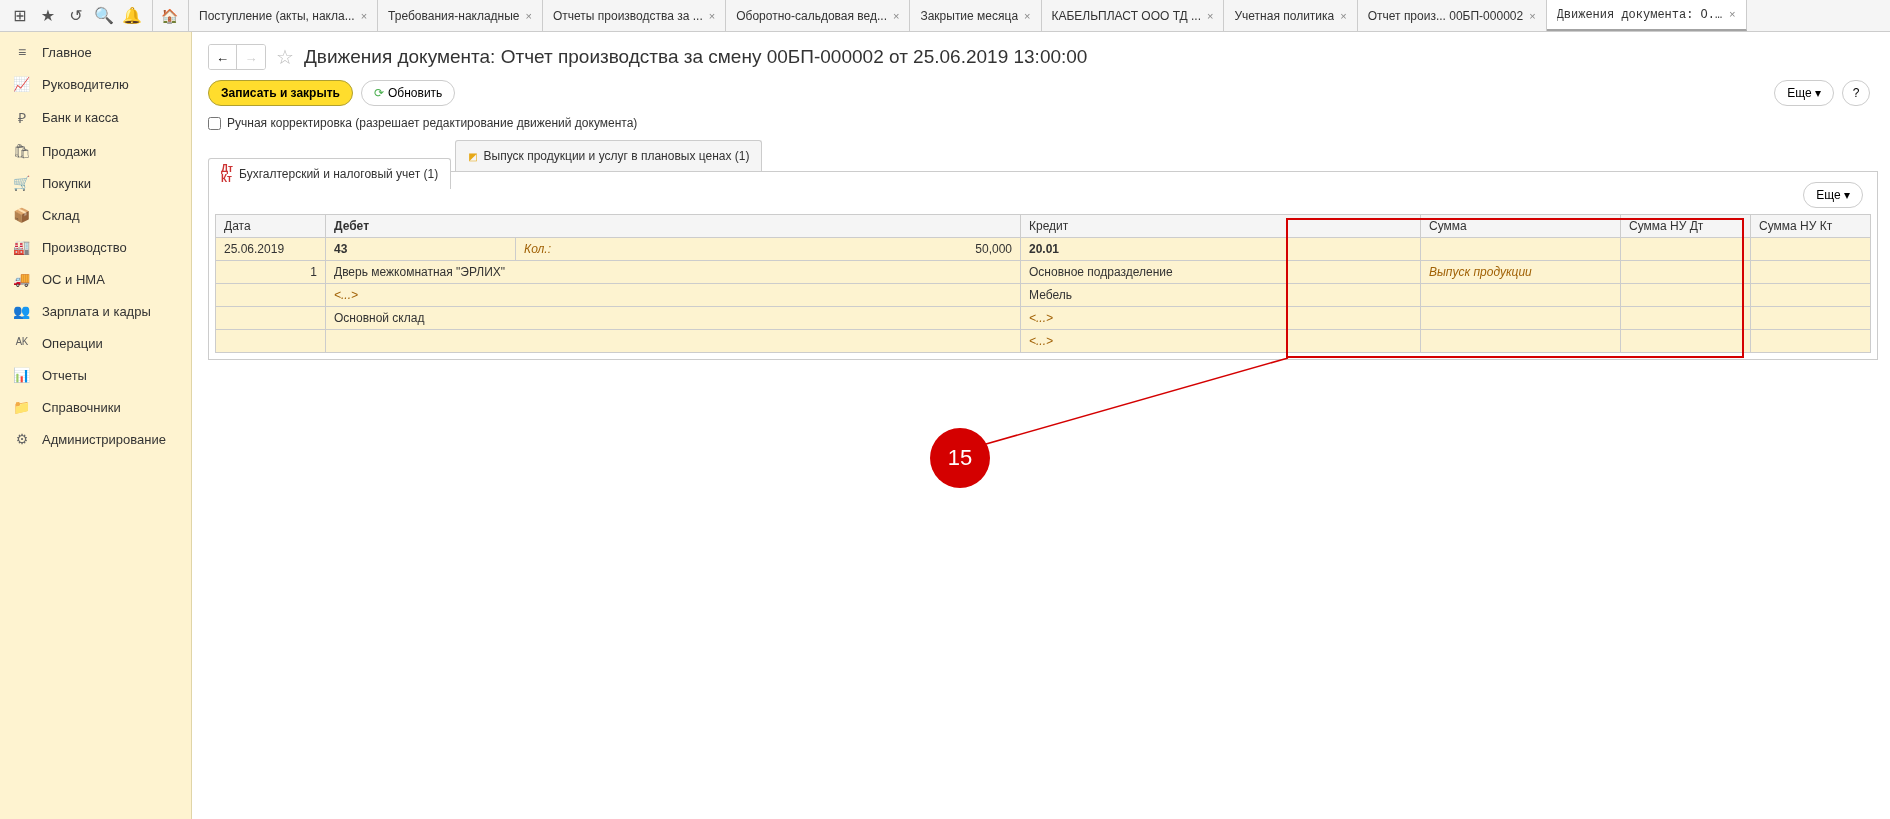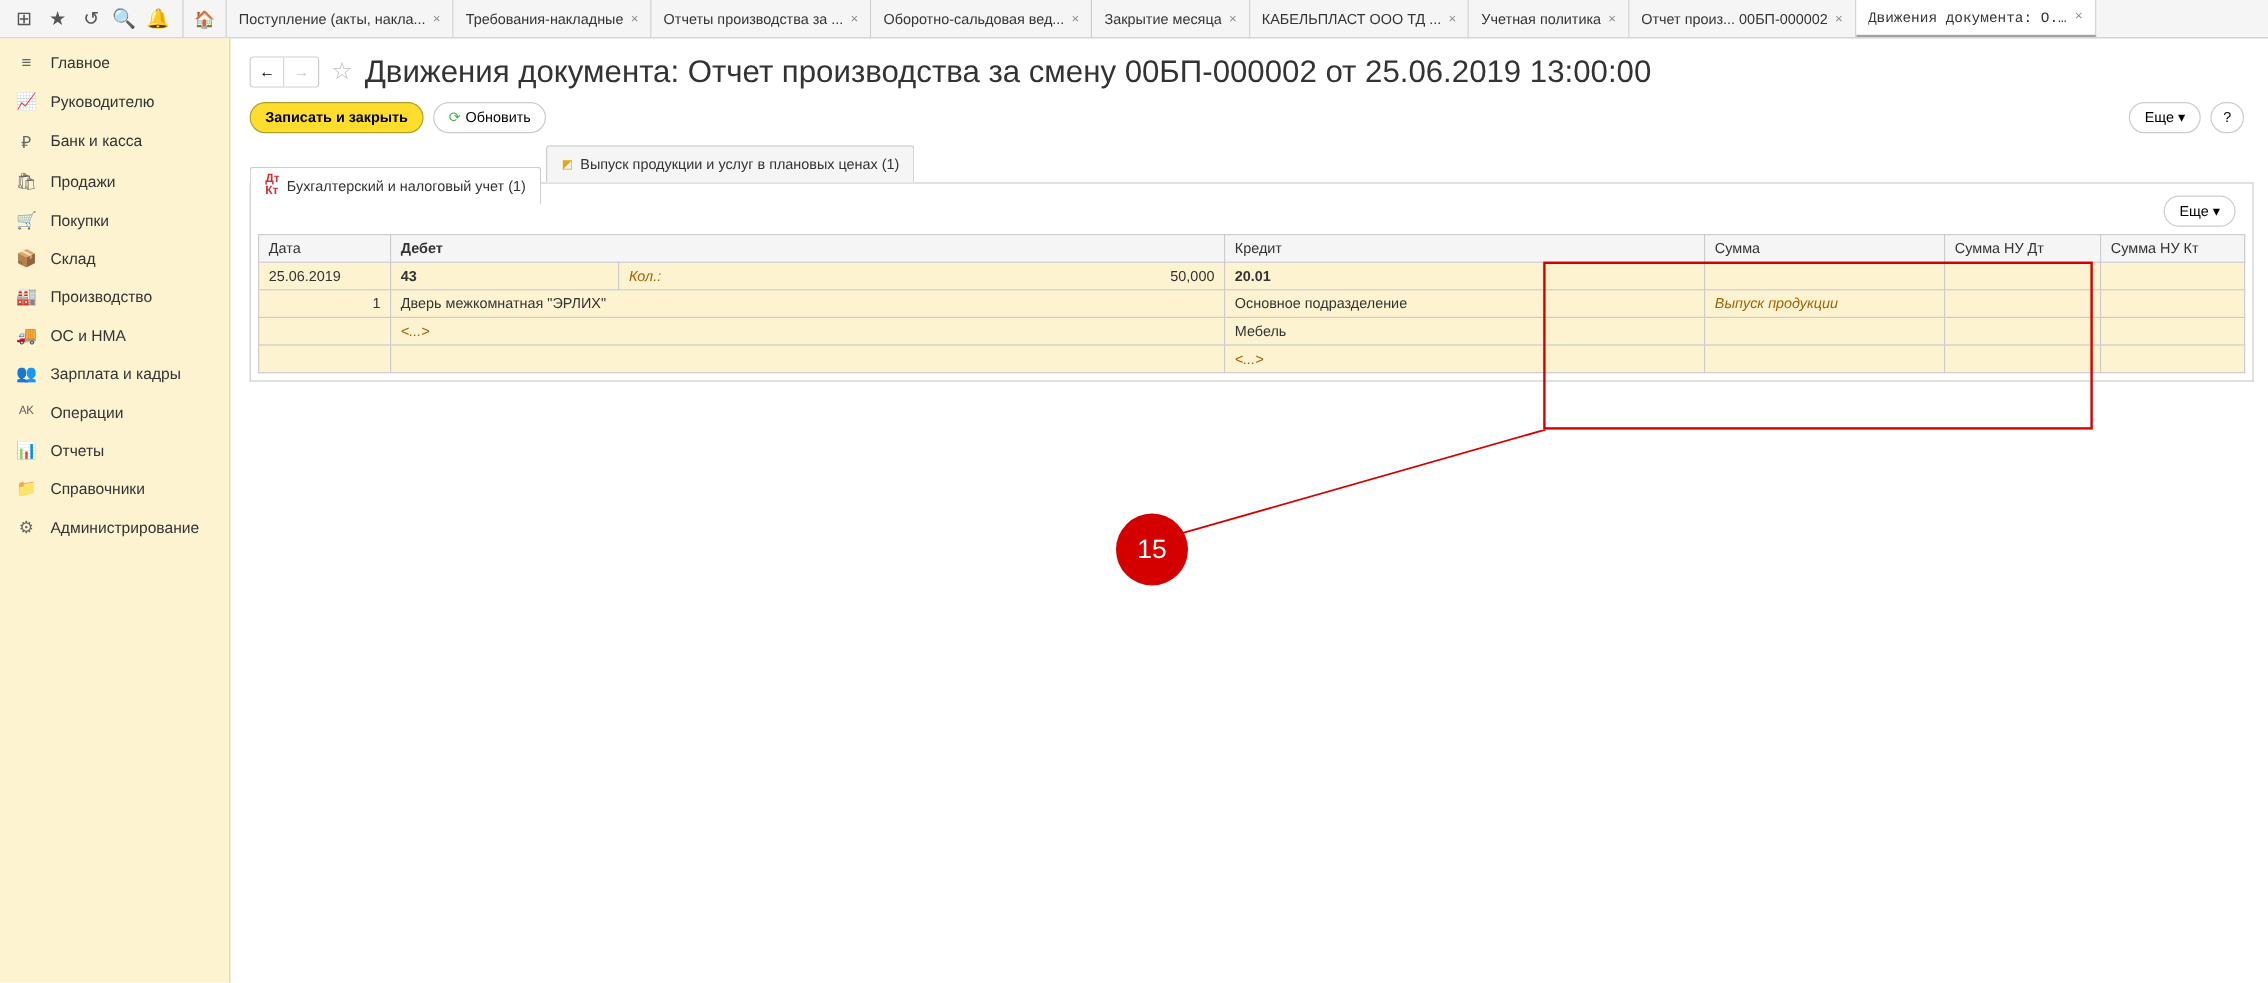--- a/index.html
+++ b/index.html
@@ -105,21 +105,21 @@
 .nav-btns button {
   width: 28px;
   height: 24px;
   border: none;
   background: #fff;
   cursor: pointer;
   font-size: 13px;
 }
 .nav-btns button:first-child { border-right: 1px solid #ccc; }
 .star-icon { color: #bbb; font-size: 20px; margin-right: 10px; cursor: pointer; }
-.page-title { font-size: 26px; font-weight: normal; }
+.page-title { font-size: 19px; font-weight: normal; }
 
 .action-row {
   display: flex;
   align-items: center;
   margin-bottom: 10px;
 }
 .btn {
   height: 26px;
   padding: 0 12px;
   border: 1px solid #b0a030;
@@ -346,20 +346,24 @@
       <span class="page-title">Движения документа: Отчет производства за смену 00БП-000002 от 25.06.2019 13:00:00</span>
     </div>
 
     <div class="action-row">
       <button class="btn btn-primary">Записать и закрыть</button>
       <button class="btn btn-secondary"><span class="reload">⟳</span><span>Обновить</span></button>
       <button class="btn btn-secondary btn-more"><span>Еще</span> <span>▾</span></button>
       <button class="btn btn-secondary btn-help">?</button>
     </div>
 
+    <div class="checkbox-row">
+      <input type="checkbox" style="">
+      <label>Ручная корректировка (разрешает редактирование движений документа)</label>
+    </div>
 
     <div class="subtabs">
       <div class="subtab active">
         <span class="subtab-icon ic-dtkt">Дт<br>Кт</span>
         <span>Бухгалтерский и налоговый учет (1)</span>
       </div>
       <div class="subtab">
         <span class="subtab-icon ic-box">◩</span>
         <span>Выпуск продукции и услуг в плановых ценах (1)</span>
       </div>
@@ -401,20 +405,28 @@
           <tr class="yellow">
             <td></td>
             <td colspan="2" class="italic">&lt;...&gt;</td>
             <td>Мебель</td>
             <td></td>
             <td></td>
             <td></td>
           </tr>
           <tr class="yellow">
             <td></td>
+            <td colspan="2">Основной склад</td>
+            <td class="italic">&lt;...&gt;</td>
+            <td></td>
+            <td></td>
+            <td></td>
+          </tr>
+          <tr class="yellow">
+            <td></td>
             <td colspan="2"></td>
             <td class="italic">&lt;...&gt;</td>
             <td></td>
             <td></td>
             <td></td>
           </tr>
         </tbody>
       </table>
     </div>
 

